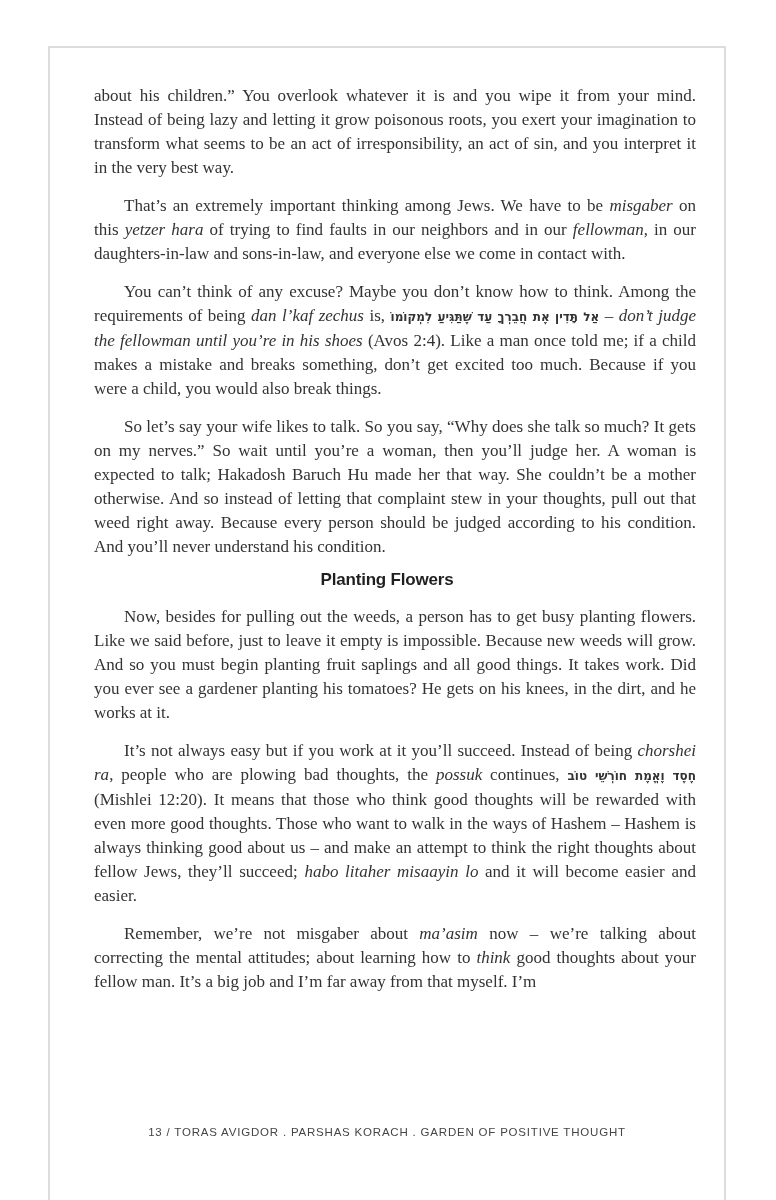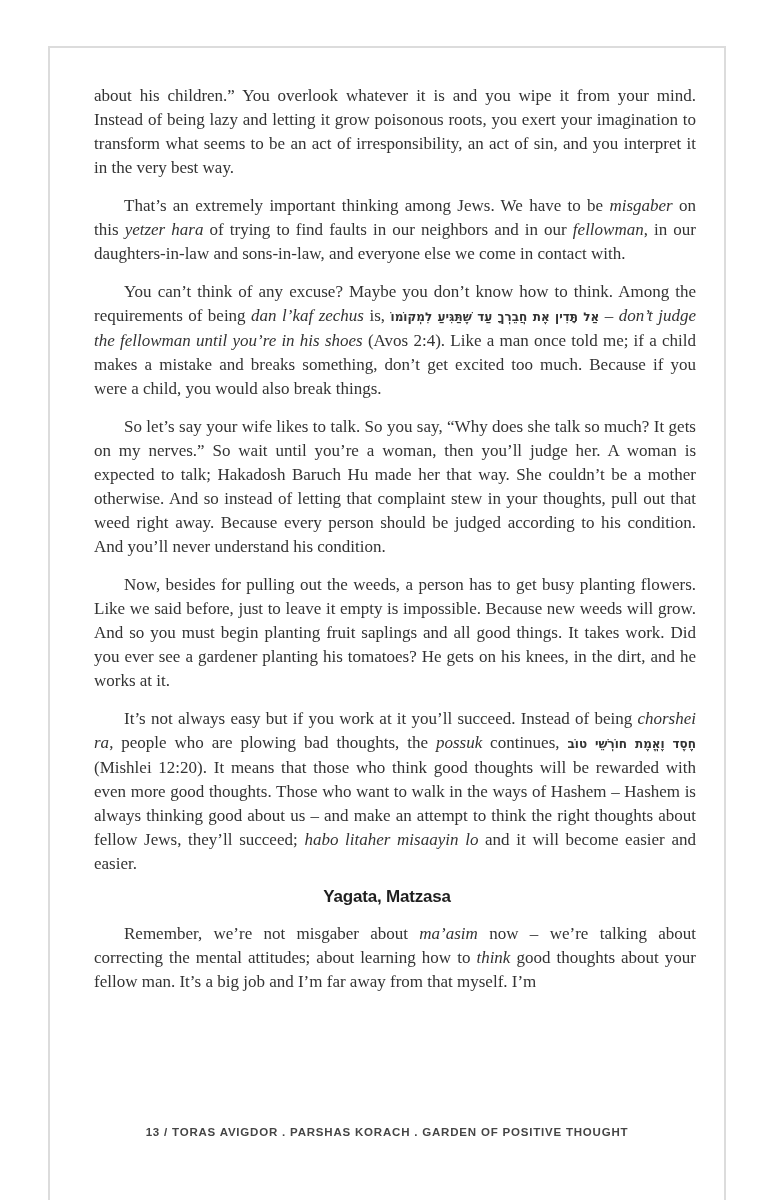--- a/index.html
+++ b/index.html
@@ -59,36 +59,36 @@
     font-weight: bold;
     font-size: 12px;
   }
   .footer {
     position: absolute;
     left: 48px;
     top: 1126px;
     width: 678px;
     text-align: center;
     font-family: "Liberation Sans", sans-serif;
-    font-weight: bold;
+    font-weight: normal;
     font-size: 11.5px;
     letter-spacing: 0.8px;
     color: #454545;
     white-space: nowrap;
   }
 </style>
 </head>
 <body>
 
 <div class="page-frame">
   <div class="article">
       <p class="para no-indent"><span>about his children.” You overlook whatever it is and you wipe it from your mind. Instead of being lazy and letting it grow poisonous roots, you exert your imagination to transform what seems to be an act of irresponsibility, an act of sin, and you interpret it in the very best way.</span></p>
       <p class="para"><span>That’s an extremely important thinking among Jews. We have to be </span><span class="it">misgaber</span><span> on this </span><span class="it">yetzer hara</span><span> of trying to find faults in our neighbors and in our </span><span class="it">fellowman</span><span>, in our daughters-in-law and sons-in-law, and everyone else we come in contact with.</span></p>
       <p class="para"><span>You can’t think of any excuse? Maybe you don’t know how to think. Among the requirements of being </span><span class="it">dan l’kaf zechus</span><span> is, </span><span class="heb" dir="rtl">אַל תָּדִין אֶת חֲבֵרְךָ עַד שֶׁתַּגִּיעַ לִמְקוֹמוֹ</span><span> – </span><span class="it">don’t judge the fellowman until you’re in his shoes</span><span> (Avos 2:4). Like a man once told me; if a child makes a mistake and breaks something, don’t get excited too much. Because if you were a child, you would also break things.</span></p>
       <p class="para"><span>So let’s say your wife likes to talk. So you say, “Why does she talk so much? It gets on my nerves.” So wait until you’re a woman, then you’ll judge her. A woman is expected to talk; Hakadosh Baruch Hu made her that way. She couldn’t be a mother otherwise. And so instead of letting that complaint stew in your thoughts, pull out that weed right away. Because every person should be judged according to his condition. And you’ll never understand his condition.</span></p>
+      <h2 class="section-heading">Planting Flowers</h2>
       <p class="para"><span>Now, besides for pulling out the weeds, a person has to get busy planting flowers. Like we said before, just to leave it empty is impossible. Because new weeds will grow. And so you must begin planting fruit saplings and all good things. It takes work. Did you ever see a gardener planting his tomatoes? He gets on his knees, in the dirt, and he works at it.</span></p>
       <p class="para"><span>It’s not always easy but if you work at it you’ll succeed. Instead of being </span><span class="it">chorshei ra</span><span>, people who are plowing bad thoughts, the </span><span class="it">possuk</span><span> continues, </span><span class="heb" dir="rtl">חֶסֶד וֶאֱמֶת חוֹרְשֵׁי טוֹב</span><span> (Mishlei 12:20). It means that those who think good thoughts will be rewarded with even more good thoughts. Those who want to walk in the ways of Hashem – Hashem is always thinking good about us – and make an attempt to think the right thoughts about fellow Jews, they’ll succeed; </span><span class="it">habo litaher misaayin lo</span><span> and it will become easier and easier.</span></p>
-      <h2 class="section-heading">Yagata, Matzasa</h2>
       <p class="para"><span>Remember, we’re not misgaber about </span><span class="it">ma’asim</span><span> now – we’re talking about correcting the mental attitudes; about learning how to </span><span class="it">think</span><span> good thoughts about your fellow man. It’s a big job and I’m far away from that myself. I’m</span></p>
     </div>
 </div>
 
 <div class="footer">13 / TORAS AVIGDOR . PARSHAS KORACH . GARDEN OF POSITIVE THOUGHT</div>
 
 </body></html>

